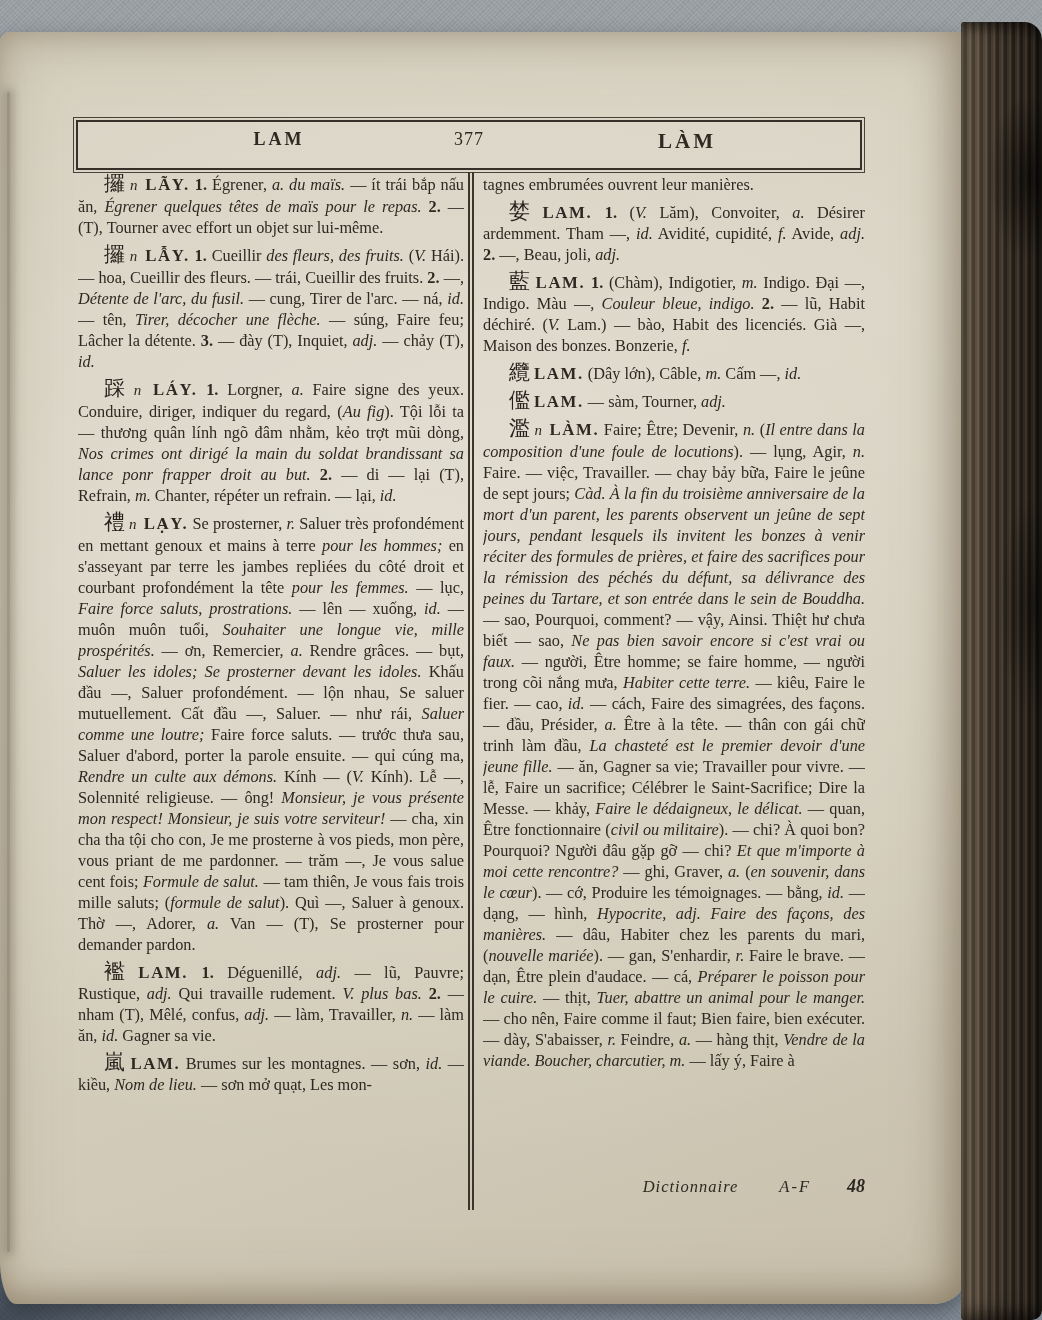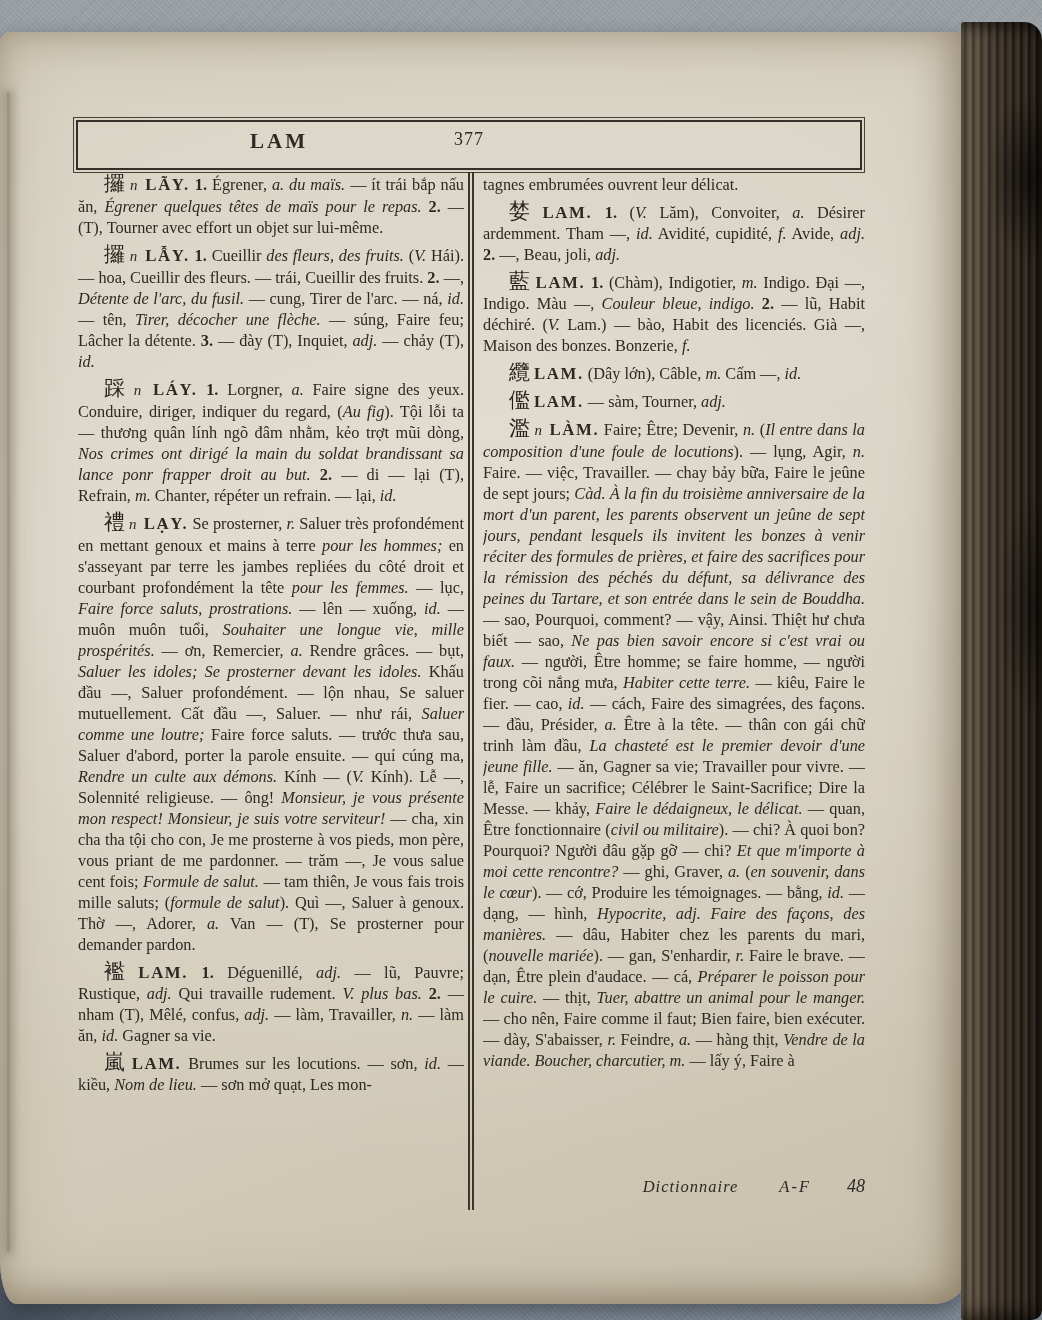--- a/index.html
+++ b/index.html
@@ -40,21 +40,21 @@
       linear-gradient(90deg,#8a7c66 0%,#5d5042 16%,#3c332a 40%,#2b241d 65%,#1f1a15 100%);
     box-shadow:inset 0 6px 14px rgba(0,0,0,.5), inset 0 -8px 16px rgba(0,0,0,.5);
   }
   .header-box{
     position:absolute;left:76px;top:88px;width:782px;height:46px;
     border:2px solid #35302a;
     outline:1px solid #49423a;outline-offset:2px;
     background:rgba(255,255,255,.06);
   }
   .header-box span{position:absolute;top:7px;text-align:center;color:#2e2a23;}
-  .running-left{left:81px;width:240px;font-weight:bold;font-size:21px;letter-spacing:3px;}
+  .running-left{left:81px;width:240px;font-weight:bold;font-size:18px;letter-spacing:3px;}
   .page-number{left:221px;width:340px;font-size:18px;letter-spacing:1px;}
   .running-right{left:479px;width:260px;font-weight:bold;font-size:21px;letter-spacing:3px;}
   .divider{
     position:absolute;left:468px;top:140px;height:1038px;width:0;
     border-left:6px double #3b352c;
   }
   .col{
     position:absolute;top:142px;width:386px;
     font-size:16.3px;line-height:21px;color:#2d2922;
     text-align:justify;
@@ -68,47 +68,48 @@
     color:#241f1a;
   }
   .nmark{font-size:15px;margin-right:3px;}
   .hw{font-weight:bold;letter-spacing:1.6px;font-size:16.8px;}
   .footer{
     position:absolute;left:483px;top:1144px;width:382px;
     text-align:right;color:#2d2922;font-size:16.5px;padding-right:18px;
   }
   .footer .dic{font-style:italic;letter-spacing:1px;}
   .footer .sig{font-style:italic;margin-left:41px;letter-spacing:2px;}
-  .footer .num{font-style:italic;font-weight:normal;font-size:18px;margin-left:36px;}
+  .footer .num{font-style:italic;font-weight:bold;font-size:18px;margin-left:36px;}
   i{font-style:italic;}
   b.num-bold{font-weight:bold;}
 </style>
 </head>
 <body>
 
 <div class="page">
   <div class="gutter-crease"></div>
 
   <div class="header-box">
     <span class="running-left">LAM</span>
     <span class="page-number">377</span>
+    <span class="running-right">LÀM</span>
   </div>
 
   <div class="divider"></div>
 
   <div class="col col-left">
       <p class="entry"><span class="glyph">攞</span><i class="nmark">n</i> <b class="hw">LÃY.</b> <b class="num-bold">1.</b><span> Égrener, </span><i>a. du maïs.</i><span> — ít trái bắp nấu ăn, </span><i>Égrener quelques têtes de maïs pour le repas.</i><span> </span><b class="num-bold">2.</b><span> — (T), Tourner avec effort un objet sur lui-même.</span></p>
       <p class="entry"><span class="glyph">攞</span><i class="nmark">n</i> <b class="hw">LẪY.</b> <b class="num-bold">1.</b><span> Cueillir </span><i>des fleurs, des fruits.</i><span> (</span><i>V.</i><span> Hái). — hoa, Cueillir des fleurs. — trái, Cueillir des fruits. </span><b class="num-bold">2.</b><span> —, </span><i>Détente de l'arc, du fusil.</i><span> — cung, Tirer de l'arc. — ná, </span><i>id.</i><span> — tên, </span><i>Tirer, décocher une flèche.</i><span> — súng, Faire feu; Lâcher la détente. </span><b class="num-bold">3.</b><span> — đày (T), Inquiet, </span><i>adj.</i><span> — chảy (T), </span><i>id.</i></p>
       <p class="entry"><span class="glyph">踩</span><i class="nmark">n</i> <b class="hw">LÁY.</b> <b class="num-bold">1.</b><span> Lorgner, </span><i>a.</i><span> Faire signe des yeux. Conduire, diriger, indiquer du regard, (</span><i>Au fig</i><span>). Tội lỗi ta — thương quân lính ngõ đâm nhằm, kẻo trợt mũi dòng, </span><i>Nos crimes ont dirigé la main du soldat brandissant sa lance ponr frapper droit au but.</i><span> </span><b class="num-bold">2.</b><span> — di — lại (T), Refrain, </span><i>m.</i><span> Chanter, répéter un refrain. — lại, </span><i>id.</i></p>
       <p class="entry"><span class="glyph">禮</span><i class="nmark">n</i> <b class="hw">LẠY.</b> <span>Se prosterner, </span><i>r.</i><span> Saluer très profondément en mettant genoux et mains à terre </span><i>pour les hommes;</i><span> en s'asseyant par terre les jambes repliées du côté droit et courbant profondément la tête </span><i>pour les femmes.</i><span> — lục, </span><i>Faire force saluts, prostrations.</i><span> — lên — xuống, </span><i>id.</i><span> — muôn muôn tuổi, </span><i>Souhaiter une longue vie, mille prospérités.</i><span> — ơn, Remercier, </span><i>a.</i><span> Rendre grâces. — bụt, </span><i>Saluer les idoles; Se prosterner devant les idoles.</i><span> Khấu đầu —, Saluer profondément. — lộn nhau, Se saluer mutuellement. Cất đầu —, Saluer. — như rái, </span><i>Saluer comme une loutre;</i><span> Faire force saluts. — trước thưa sau, Saluer d'abord, porter la parole ensuite. — quỉ cúng ma, </span><i>Rendre un culte aux démons.</i><span> Kính — (</span><i>V.</i><span> Kính). Lễ —, Solennité religieuse. — ông! </span><i>Monsieur, je vous présente mon respect! Monsieur, je suis votre serviteur!</i><span> — cha, xin cha tha tội cho con, Je me prosterne à vos pieds, mon père, vous priant de me pardonner. — trăm —, Je vous salue cent fois; </span><i>Formule de salut.</i><span> — tam thiên, Je vous fais trois mille saluts; (</span><i>formule de salut</i><span>). Quì —, Saluer à genoux. Thờ —, Adorer, </span><i>a.</i><span> Van — (T), Se prosterner pour demander pardon.</span></p>
       <p class="entry"><span class="glyph">襤</span><b class="hw">LAM.</b> <b class="num-bold">1.</b><span> Déguenillé, </span><i>adj.</i><span> — lũ, Pauvre; Rustique, </span><i>adj.</i><span> Qui travaille rudement. </span><i>V. plus bas.</i><span> </span><b class="num-bold">2.</b><span> — nham (T), Mêlé, confus, </span><i>adj.</i><span> — làm, Travailler, </span><i>n.</i><span> — làm ăn, </span><i>id.</i><span> Gagner sa vie.</span></p>
-      <p class="entry"><span class="glyph">嵐</span><b class="hw">LAM.</b> <span>Brumes sur les locutions. — sơn, </span><i>id.</i><span> — kiều, </span><i>Nom de lieu.</i><span> — sơn mở quạt, Les mon-</span></p>
+      <p class="entry"><span class="glyph">嵐</span><b class="hw">LAM.</b> <span>Brumes sur les montagnes. — sơn, </span><i>id.</i><span> — kiều, </span><i>Nom de lieu.</i><span> — sơn mở quạt, Les mon-</span></p>
     </div>
   <div class="col col-right">
-      <p class="entry cont"><span>tagnes embrumées ouvrent leur délicat.</span></p>
+      <p class="entry cont"><span>tagnes embrumées ouvrent leur manières.</span></p>
       <p class="entry"><span class="glyph">婪</span><b class="hw">LAM.</b> <b class="num-bold">1.</b><span> (</span><i>V.</i><span> Lăm), Convoiter, </span><i>a.</i><span> Désirer ardemment. Tham —, </span><i>id.</i><span> Avidité, cupidité, </span><i>f.</i><span> Avide, </span><i>adj.</i><span> </span><b class="num-bold">2.</b><span> —, Beau, joli, </span><i>adj.</i></p>
       <p class="entry"><span class="glyph">藍</span><b class="hw">LAM.</b> <b class="num-bold">1.</b><span> (Chàm), Indigotier, </span><i>m.</i><span> Indigo. Đại —, Indigo. Màu —, </span><i>Couleur bleue, indigo.</i><span> </span><b class="num-bold">2.</b><span> — lũ, Habit déchiré. (</span><i>V.</i><span> Lam.) — bào, Habit des licenciés. Già —, Maison des bonzes. Bonzerie, </span><i>f.</i></p>
       <p class="entry"><span class="glyph">纜</span><b class="hw">LAM.</b> <span>(Dây lớn), Câble, </span><i>m.</i><span> Cấm —, </span><i>id.</i></p>
       <p class="entry"><span class="glyph">儖</span><b class="hw">LAM.</b> <span>— sàm, Tourner, </span><i>adj.</i></p>
       <p class="entry"><span class="glyph">濫</span><i class="nmark">n</i> <b class="hw">LÀM.</b> <span>Faire; Être; Devenir, </span><i>n.</i><span> (</span><i>Il entre dans la composition d'une foule de locutions</i><span>). — lụng, Agir, </span><i>n.</i><span> Faire. — việc, Travailler. — chay bảy bữa, Faire le jeûne de sept jours; </span><i>Càd. À la fin du troisième anniversaire de la mort d'un parent, les parents observent un jeûne de sept jours, pendant lesquels ils invitent les bonzes à venir réciter des formules de prières, et faire des sacrifices pour la rémission des péchés du défunt, sa délivrance des peines du Tartare, et son entrée dans le sein de Bouddha.</i><span> — sao, Pourquoi, comment? — vậy, Ainsi. Thiệt hư chưa biết — sao, </span><i>Ne pas bien savoir encore si c'est vrai ou faux.</i><span> — người, Être homme; se faire homme, — người trong cõi nắng mưa, </span><i>Habiter cette terre.</i><span> — kiêu, Faire le fier. — cao, </span><i>id.</i><span> — cách, Faire des simagrées, des façons. — đầu, Présider, </span><i>a.</i><span> Être à la tête. — thân con gái chữ trinh làm đầu, </span><i>La chasteté est le premier devoir d'une jeune fille.</i><span> — ăn, Gagner sa vie; Travailler pour vivre. — lễ, Faire un sacrifice; Célébrer le Saint-Sacrifice; Dire la Messe. — khảy, </span><i>Faire le dédaigneux, le délicat.</i><span> — quan, Être fonctionnaire (</span><i>civil ou militaire</i><span>). — chi? À quoi bon? Pourquoi? Người đâu gặp gỡ — chi? </span><i>Et que m'importe à moi cette rencontre?</i><span> — ghi, Graver, </span><i>a.</i><span> (</span><i>en souvenir, dans le cœur</i><span>). — cớ, Produire les témoignages. — bằng, </span><i>id.</i><span> — dạng, — hình, </span><i>Hypocrite, adj. Faire des façons, des manières.</i><span> — dâu, Habiter chez les parents du mari, (</span><i>nouvelle mariée</i><span>). — gan, S'enhardir, </span><i>r.</i><span> Faire le brave. — dạn, Être plein d'audace. — cá, </span><i>Préparer le poisson pour le cuire.</i><span> — thịt, </span><i>Tuer, abattre un animal pour le manger.</i><span> — cho nên, Faire comme il faut; Bien faire, bien exécuter. — dày, S'abaisser, </span><i>r.</i><span> Feindre, </span><i>a.</i><span> — hàng thịt, </span><i>Vendre de la viande. Boucher, charcutier, m.</i><span> — lấy ý, Faire à</span></p>
     </div>
 
   <div class="footer">
     <span class="dic">Dictionnaire</span><span class="sig">A-F</span><span class="num">48</span>
   </div>

